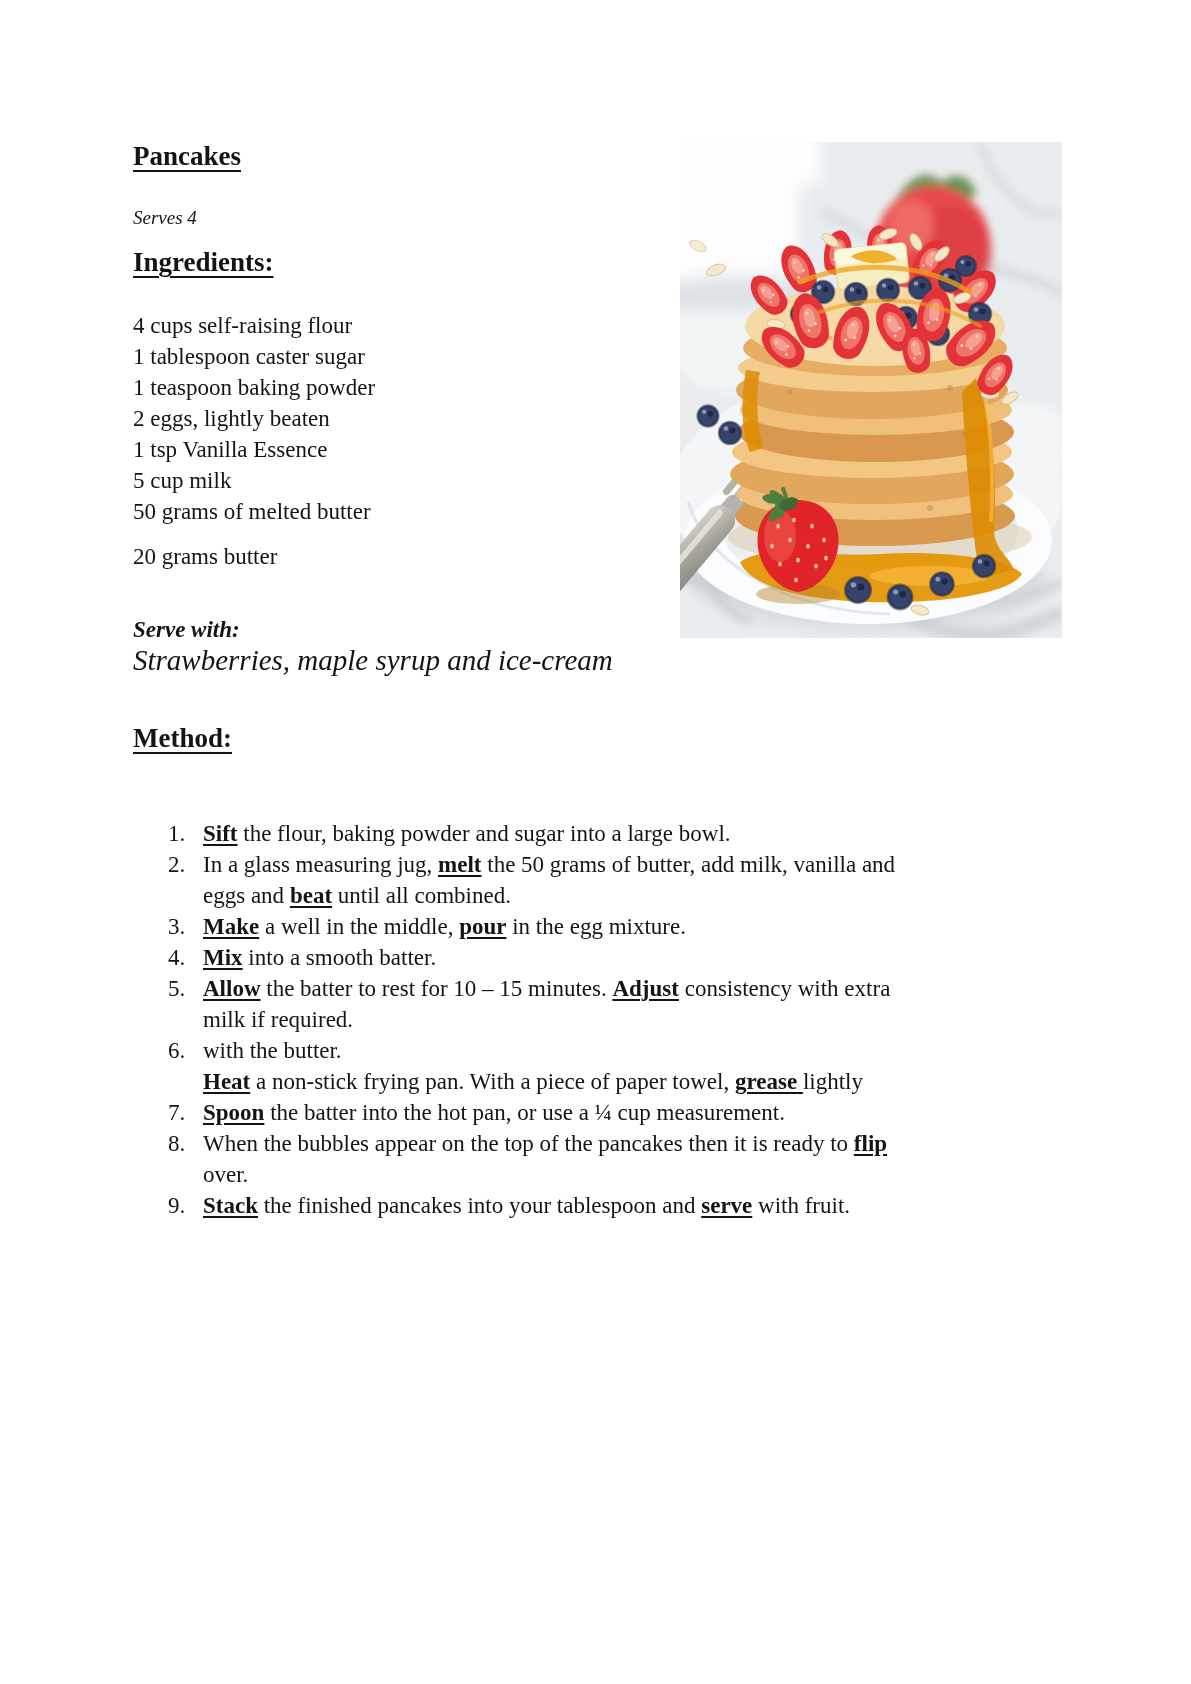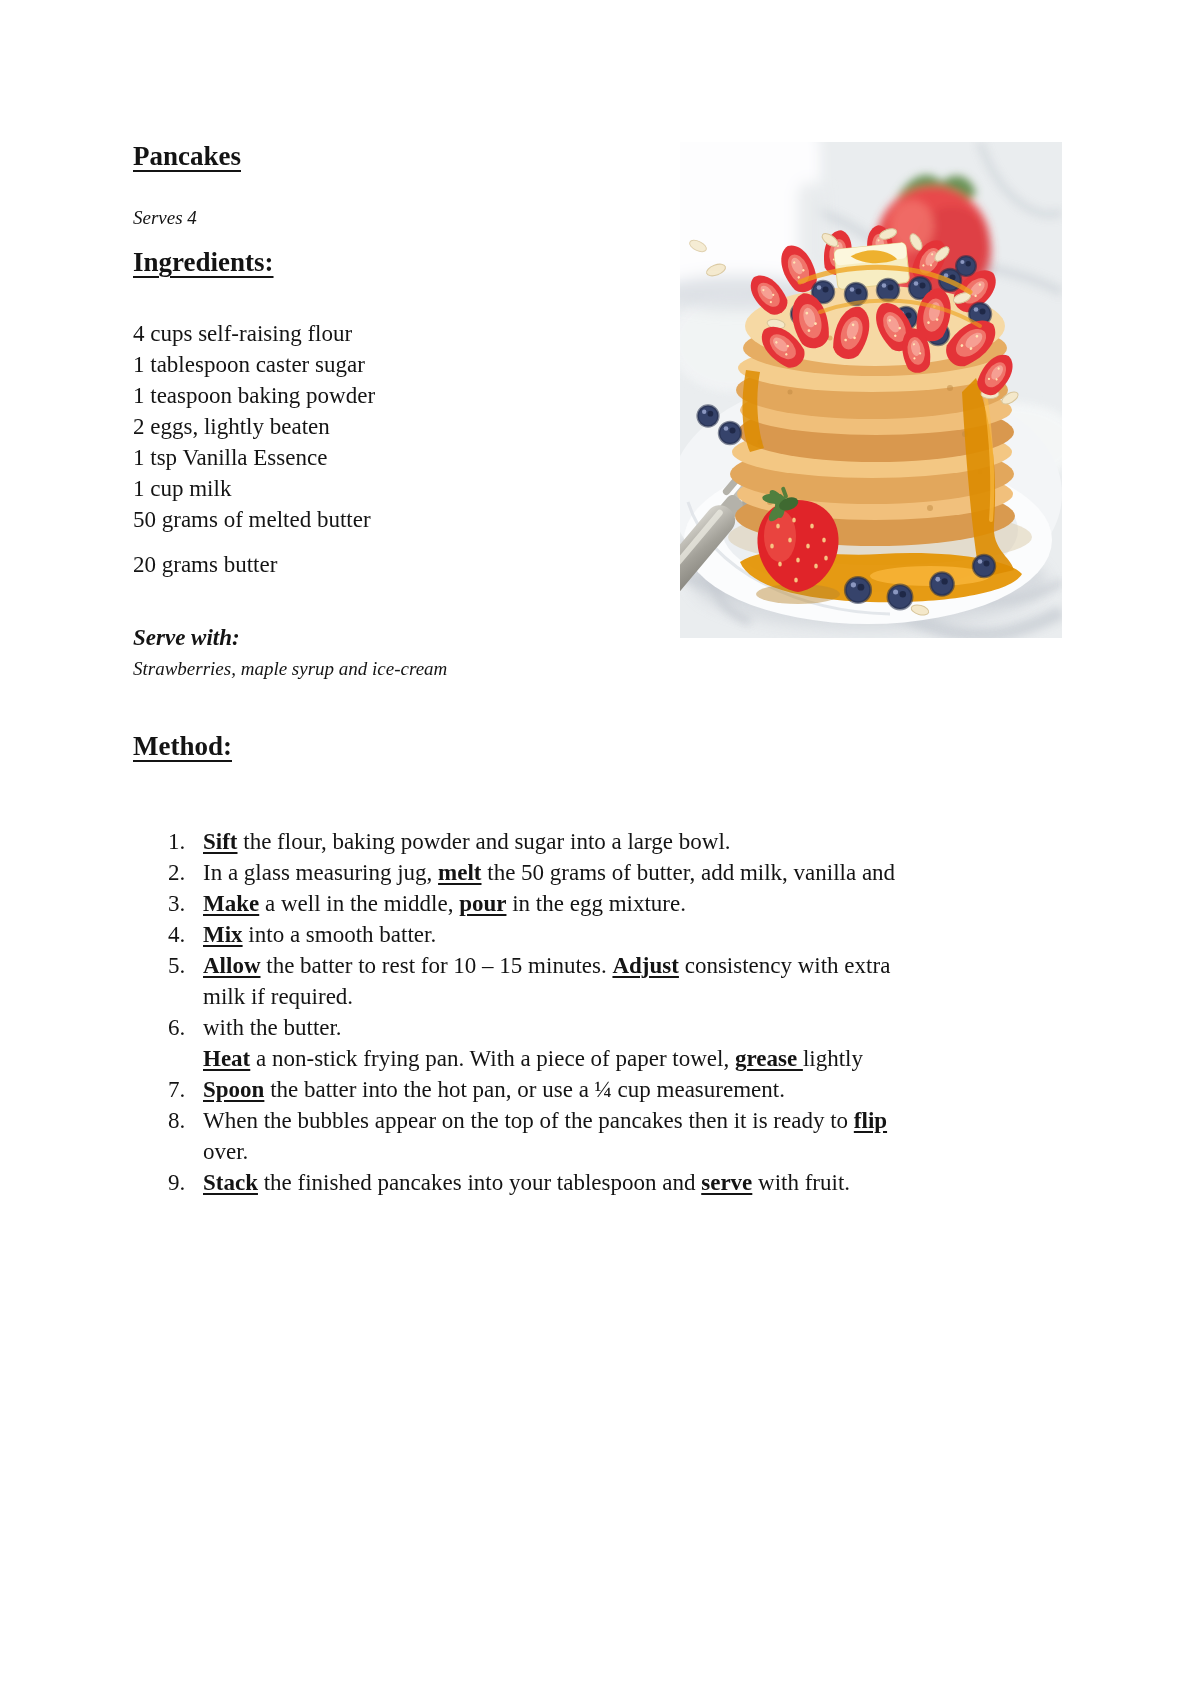--- a/index.html
+++ b/index.html
@@ -8,25 +8,25 @@
     background:#ffffff;
     font-family:"Liberation Serif","DejaVu Serif",serif;
     color:#141414;
     position:relative;
     overflow:hidden;
   }
   .page{position:absolute;inset:0;padding:140px 100px 0 133px;box-sizing:border-box;}
   h1,h2{font-weight:bold;text-decoration:underline;text-decoration-thickness:2px;text-underline-offset:5px;margin:0;}
   .title{font-size:27px;line-height:32px;margin-bottom:34px;}
   .serves{font-style:italic;font-size:19px;line-height:24px;margin-bottom:16px;}
-  .h-ing{font-size:27px;line-height:32px;margin-bottom:40px;}
+  .h-ing{font-size:27px;line-height:32px;margin-bottom:32px;}
   .ing-line{font-size:23px;line-height:31px;white-space:nowrap;}
   .ing-extra{margin-top:14px;font-size:23px;line-height:31px;white-space:nowrap;}
   .serve-with{margin-top:42px;font-size:23px;line-height:31px;font-weight:bold;font-style:italic;}
-  .serve-with-text{font-size:19px;line-height:31px;font-style:italic;white-space:nowrap;}
+  .serve-with-text{font-size:29px;line-height:31px;font-style:italic;white-space:nowrap;}
   .h-method{margin-top:46px;font-size:27px;line-height:32px;}
   .method{margin-top:64px;margin-left:35px;}
   .step{display:flex;font-size:23px;line-height:31px;}
   .step .num{width:35px;flex:0 0 35px;}
   .line{white-space:nowrap;}
   .kw{font-weight:bold;text-decoration:underline;text-decoration-thickness:2px;text-underline-offset:3px;}
   .photo{position:absolute;left:680px;top:142px;width:382px;height:496px;}
   .photo svg{display:block;}
 </style>
 </head>
@@ -36,40 +36,41 @@
   <h1 class="title">Pancakes</h1>
   <div class="serves">Serves 4</div>
 
   <h2 class="h-ing">Ingredients:</h2>
   <div id="ing-list">
       <div class="ing-line">4 cups self-raising flour</div>
       <div class="ing-line">1 tablespoon caster sugar</div>
       <div class="ing-line">1 teaspoon baking powder</div>
       <div class="ing-line">2 eggs, lightly beaten</div>
       <div class="ing-line">1 tsp Vanilla Essence</div>
-      <div class="ing-line">1 cup milk</div>
+      <div class="ing-line">5 cup milk</div>
       <div class="ing-line">50 grams of melted butter</div>
     </div>
   <div class="ing-extra">20 grams butter</div>
 
   <div class="serve-with">Serve with:</div>
   <div class="serve-with-text">Strawberries, maple syrup and ice-cream</div>
 
   <h2 class="h-method">Method:</h2>
   <div class="method" id="method-list">
       <div class="step">
         <div class="num">1.</div>
         <div class="step-body">
           <div class="line"><span class="kw">Sift</span><span> the flour, baking powder and sugar into a large bowl.</span></div>
         </div>
       </div>
       <div class="step">
         <div class="num">2.</div>
         <div class="step-body">
           <div class="line"><span>In a glass measuring jug, </span><span class="kw">melt</span><span> the 50 grams of butter, add milk, vanilla and</span></div>
+          <div class="line"><span>eggs and </span><span class="kw">beat</span><span> until all combined.</span></div>
         </div>
       </div>
       <div class="step">
         <div class="num">3.</div>
         <div class="step-body">
           <div class="line"><span class="kw">Make</span><span> a well in the middle, </span><span class="kw">pour</span><span> in the egg mixture.</span></div>
         </div>
       </div>
       <div class="step">
         <div class="num">4.</div>

